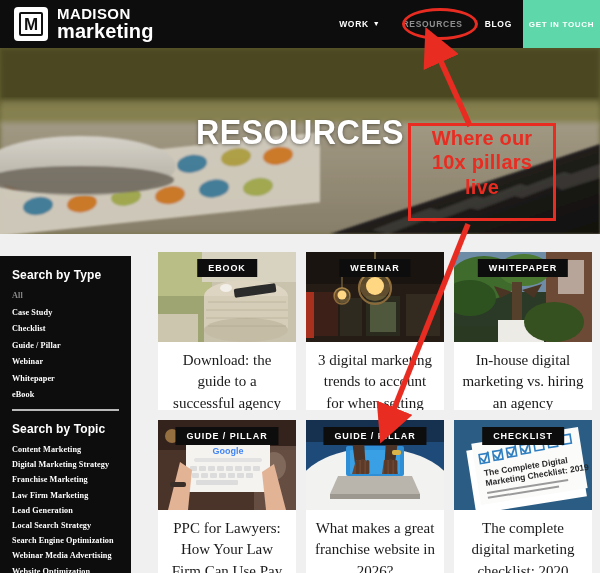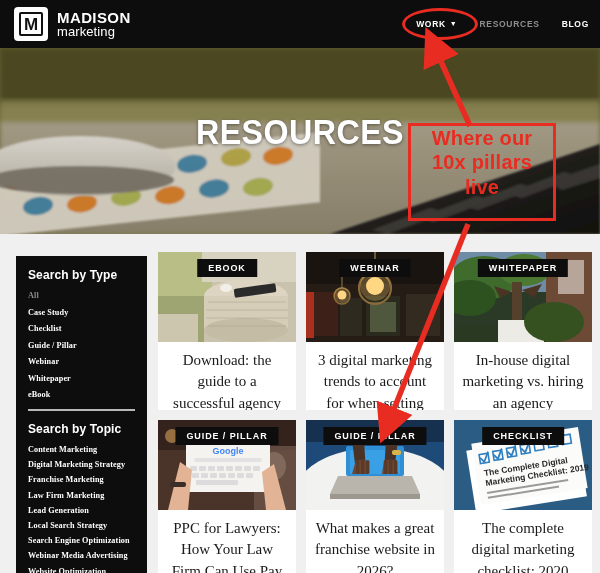--- a/index.html
+++ b/index.html
@@ -22,21 +22,21 @@
     position: relative;
   }
   #logo-mark .brk {
     width: 24px; height: 24px; border: 2px solid #111; border-radius: 2px;
     display: flex; align-items: center; justify-content: center;
     font-weight: bold; font-size: 17px; color: #111;
     font-family: "Liberation Sans", sans-serif; line-height: 1;
   }
   #logo-text { margin-left: 9px; color: #fff; line-height: 1.02; }
   #logo-text .l1 { font-size: 15px; font-weight: 700; letter-spacing: .4px; display: block; }
-  #logo-text .l2 { font-size: 13px; font-weight: 400; letter-spacing: .1px; display: block; }
+  #logo-text .l2 { font-size: 20px; font-weight: 700; letter-spacing: .1px; display: block; }
 
   #nav { margin-left: auto; display: flex; align-items: center; height: 48px; }
   .nav-item {
     color: #fff; font-size: 8.5px; font-weight: bold; letter-spacing: .7px;
     padding: 0 11px; text-transform: uppercase; white-space: nowrap;
     display: flex; align-items: center; height: 48px; cursor: pointer;
   }
   .nav-item.dim { color: #8e8e8e; }
   .nav-chev { margin-left: 4px; font-size: 7px; transform: translateY(-1px); }
   #cta-button {
@@ -56,21 +56,21 @@
     position: absolute; left: 0; right: 0; top: 64px; text-align: center;
     color: #fff; font-size: 35px; font-weight: bold; letter-spacing: .5px;
     font-family: "Liberation Sans Narrow", "Liberation Sans", sans-serif;
     transform: scaleX(.92); text-shadow: 0 1px 4px rgba(0,0,0,.45);
   }
 
   
   #content { position: absolute; left: 0; top: 234px; width: 600px; height: 339px; }
 
   #sidebar {
-    position: absolute; left: 16px; top: 22px; width: 131px; height: 317px;
+    position: absolute; left: 0; top: 22px; width: 131px; height: 317px;
     background: #0d0d0d; padding: 12px 12px 0 12px;
   }
   .side-head {
     color: #fff; font-size: 12px; font-weight: bold; letter-spacing: .1px;
     margin-bottom: 9px;
   }
   .side-list { list-style: none; }
   .side-list li {
     color: #ffffff; font-size: 8.2px; font-family: "Liberation Serif", serif;
     font-weight: bold; margin-bottom: 7.5px; cursor: pointer; letter-spacing: .1px;
@@ -129,20 +129,21 @@
       </div>
     </div>
 
     <nav id="nav">
       <div class="nav-item">
         <span>WORK</span>
         <span class="nav-chev">▼</span>
       </div>
       <div class="nav-item dim">RESOURCES</div>
       <div class="nav-item">BLOG</div>
+      <div id="cta-button">GET IN TOUCH</div>
     </nav>
   </div>
 
   <div id="hero">
     <svg id="hero-img" viewBox="0 0 600 186" preserveAspectRatio="none">
       <defs>
         <linearGradient id="gwall" x1="0" y1="0" x2="0" y2="1">
           <stop offset="0" stop-color="#6e6a35"></stop>
             <stop offset="1" stop-color="#8d8a52"></stop>
         </linearGradient>

